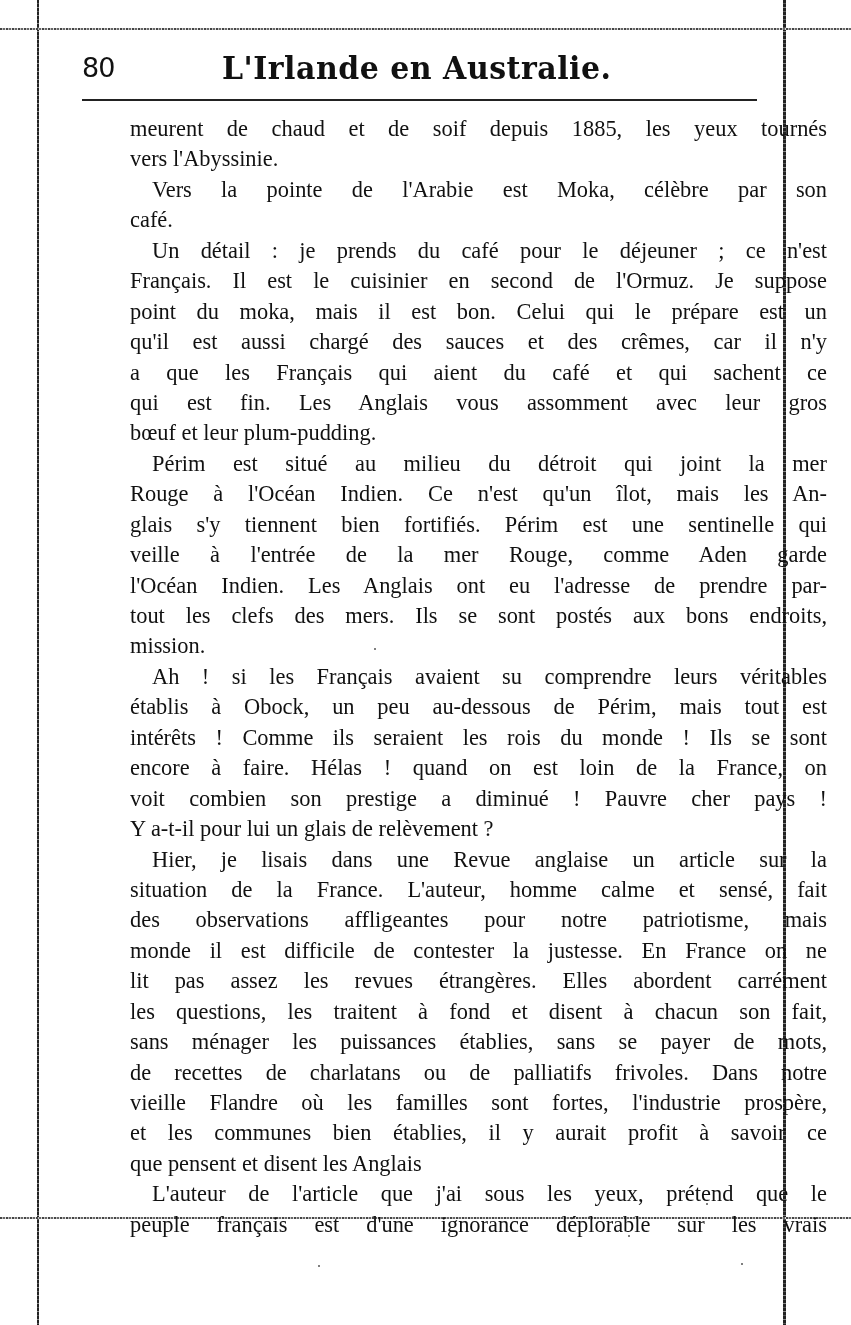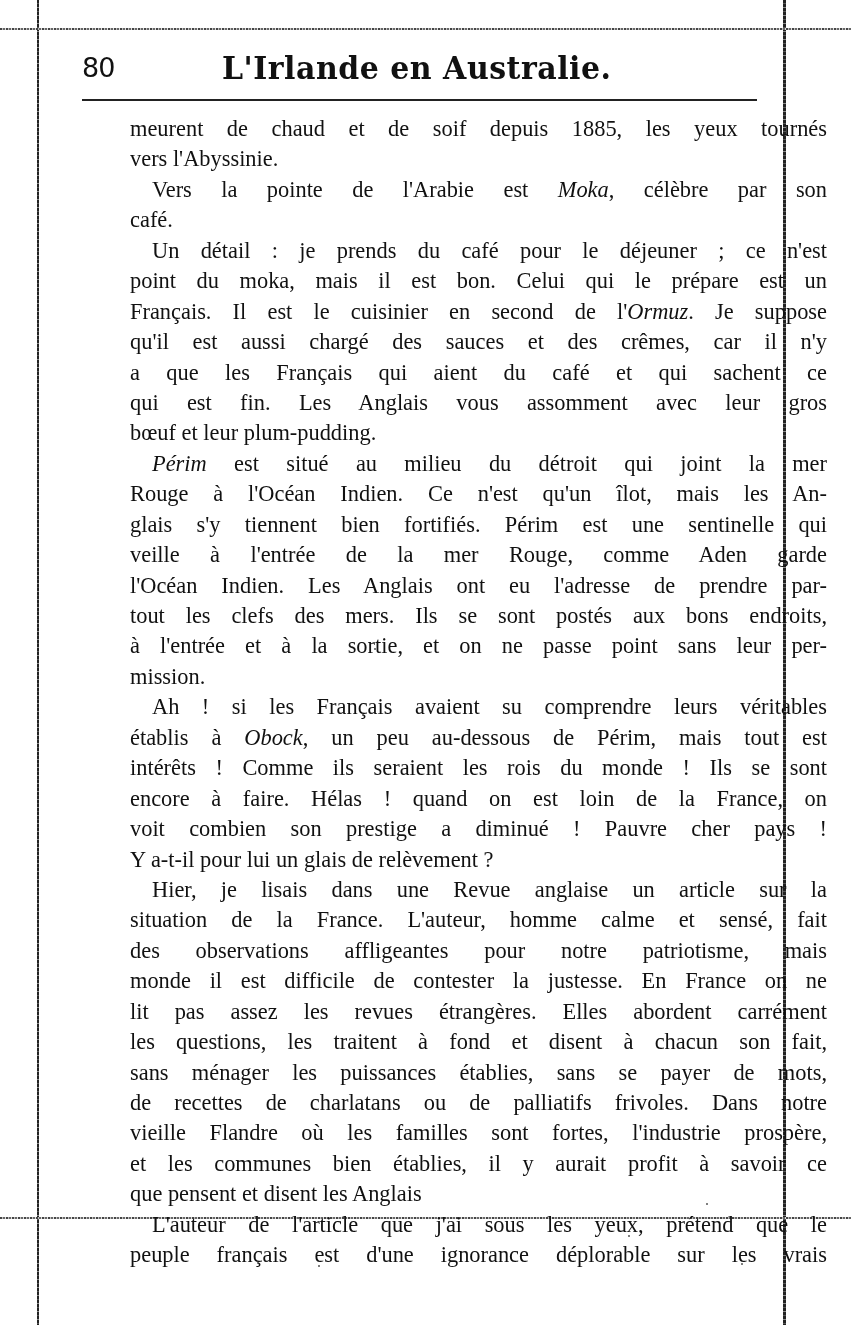--- a/index.html
+++ b/index.html
@@ -21,21 +21,21 @@
   .running-title { position: absolute; left: 140px; top: 0;
                    font-family: "DejaVu Serif", "Liberation Serif", serif;
                    font-weight: bold; font-size: 30px; letter-spacing: 0.5px;
                    transform: scaleY(1.05); }
   .head-rule { position: absolute; top: 99px; left: 0; width: 675px; height: 2px; background: #222; }
   .body-text { position: absolute; top: 114px; left: 0; width: 697px;
                font-size: 22.4px; line-height: 30.45px; margin-left: 48px; }
   .line { display: block; white-space: nowrap; text-align: justify; text-align-last: justify; height: 30.45px; }
   .line.last { text-align-last: left; }
   .line.indent { padding-left: 22px; }
-  .it { font-style: italic; }
+  .it { }
   .speck { position: absolute; width: 2px; height: 2px; background: #555; border-radius: 1px; }
 </style>
 </head>
 <body>
 
 <div class="vline left"></div>
 <div class="vline right"></div>
 <div class="hline top"></div>
 <div class="hline bottom"></div>
 
@@ -45,33 +45,32 @@
     <span class="running-title">L'Irlande en Australie.</span>
   </div>
   <div class="head-rule"></div>
 
   <div class="body-text" id="body-text">
       <span class="line">meurent de chaud et de soif depuis 1885, les yeux tournés</span>
       <span class="line last">vers l'Abyssinie.</span>
       <span class="line indent"><span>Vers la pointe de l'Arabie est </span><span class="it">Moka</span><span>, célèbre par son</span></span>
       <span class="line last">café.</span>
       <span class="line indent">Un détail : je prends du café pour le déjeuner ; ce n'est</span>
+      <span class="line"><span>Français. Il est le cuisinier en second de l'</span><span class="it">Ormuz</span><span>. Je suppose</span></span>
       <span class="line">point du moka, mais il est bon. Celui qui le prépare est un</span>
-      <span class="line"><span>Français. Il est le cuisinier en second de l'</span><span class="it">Ormuz</span><span>. Je suppose</span></span>
       <span class="line">qu'il est aussi chargé des sauces et des crêmes, car il n'y</span>
       <span class="line">a que les Français qui aient du café et qui sachent ce</span>
       <span class="line">qui est fin. Les Anglais vous assomment avec leur gros</span>
       <span class="line last">bœuf et leur plum-pudding.</span>
       <span class="line indent"><span></span><span class="it">Périm</span><span> est situé au milieu du détroit qui joint la mer</span></span>
       <span class="line">Rouge à l'Océan Indien. Ce n'est qu'un îlot, mais les An-</span>
       <span class="line">glais s'y tiennent bien fortifiés. Périm est une sentinelle qui</span>
       <span class="line">veille à l'entrée de la mer Rouge, comme Aden garde</span>
       <span class="line">l'Océan Indien. Les Anglais ont eu l'adresse de prendre par-</span>
       <span class="line">tout les clefs des mers. Ils se sont postés aux bons endroits,</span>
-      <span class="line">à l'entrée et à la sortie, et on ne passe point sans leur per-</span>
       <span class="line last">mission.</span>
       <span class="line indent">Ah ! si les Français avaient su comprendre leurs véritables</span>
       <span class="line"><span>établis à </span><span class="it">Obock</span><span>, un peu au-dessous de Périm, mais tout est</span></span>
       <span class="line">intérêts ! Comme ils seraient les rois du monde ! Ils se sont</span>
       <span class="line">encore à faire. Hélas ! quand on est loin de la France, on</span>
       <span class="line">voit combien son prestige a diminué ! Pauvre cher pays !</span>
       <span class="line last">Y a-t-il pour lui un glais de relèvement ?</span>
       <span class="line indent">Hier, je lisais dans une Revue anglaise un article sur la</span>
       <span class="line">situation de la France. L'auteur, homme calme et sensé, fait</span>
       <span class="line">des observations affligeantes pour notre patriotisme, mais</span>

